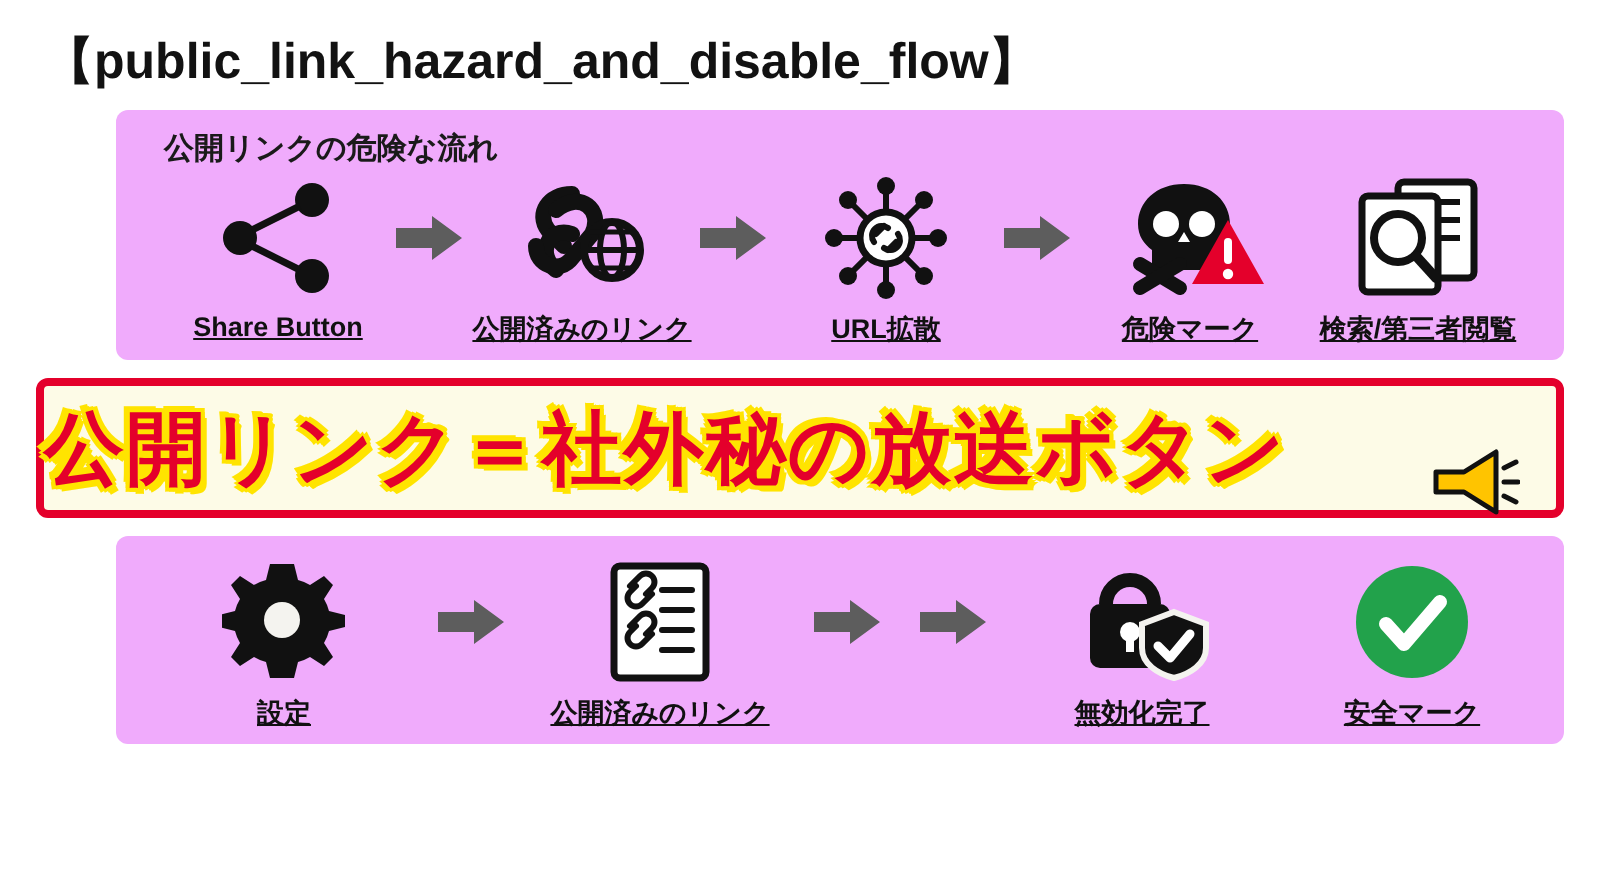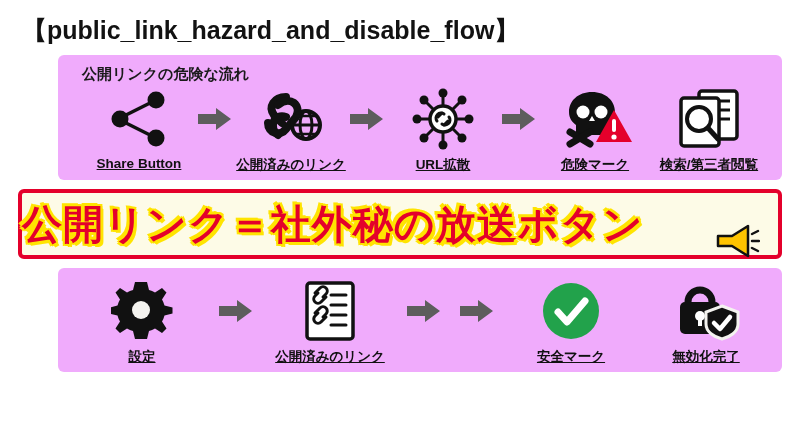--- a/index.html
+++ b/index.html
@@ -302,38 +302,38 @@
 
 
       <div class="arrow">
         <svg width="34" height="22" viewBox="0 0 34 22">
           <polygon points="0,6 18,6 18,0 33,11 18,22 18,16 0,16" fill="#5d5d5d"></polygon>
         </svg>
       </div>
 
       <div class="step">
         <div class="icon-box">
-          <svg width="62" height="62" viewBox="0 0 62 62">
-            <circle cx="31" cy="31" r="28" fill="#22a24b"></circle>
-            <polyline points="18,32 27,42 45,21" fill="none" stroke="#fff" stroke-width="7" stroke-linecap="round" stroke-linejoin="round"></polyline>
-          </svg>
-        </div>
-        <div class="step-label">安全マーク</div>
-      </div>
-
-      <div class="step">
-        <div class="icon-box">
           <svg width="72" height="62" viewBox="0 0 72 62">
             <path d="M18 22 a12 12 0 0 1 24 0" fill="none" stroke="#111" stroke-width="7"></path>
             <rect x="10" y="22" width="40" height="32" rx="5" fill="#111"></rect>
             <circle cx="30" cy="36" r="5" fill="#fff"></circle>
             <rect x="28" y="37" width="4" height="9" fill="#fff"></rect>
             <path d="M52 26 L68 32 L68 44 C68 52 60 57 52 59 C44 57 36 52 36 44 L36 32 Z" fill="#111" stroke="#f4f3ef" stroke-width="3"></path>
             <polyline points="44,43 50,49 60,37" fill="none" stroke="#fff" stroke-width="4.5" stroke-linecap="round" stroke-linejoin="round"></polyline>
           </svg>
         </div>
         <div class="step-label">無効化完了</div>
       </div>
 
+      <div class="step">
+        <div class="icon-box">
+          <svg width="62" height="62" viewBox="0 0 62 62">
+            <circle cx="31" cy="31" r="28" fill="#22a24b"></circle>
+            <polyline points="18,32 27,42 45,21" fill="none" stroke="#fff" stroke-width="7" stroke-linecap="round" stroke-linejoin="round"></polyline>
+          </svg>
+        </div>
+        <div class="step-label">安全マーク</div>
+      </div>
+
     </div>
   </div>
 
 </div>
 
 </body></html>

